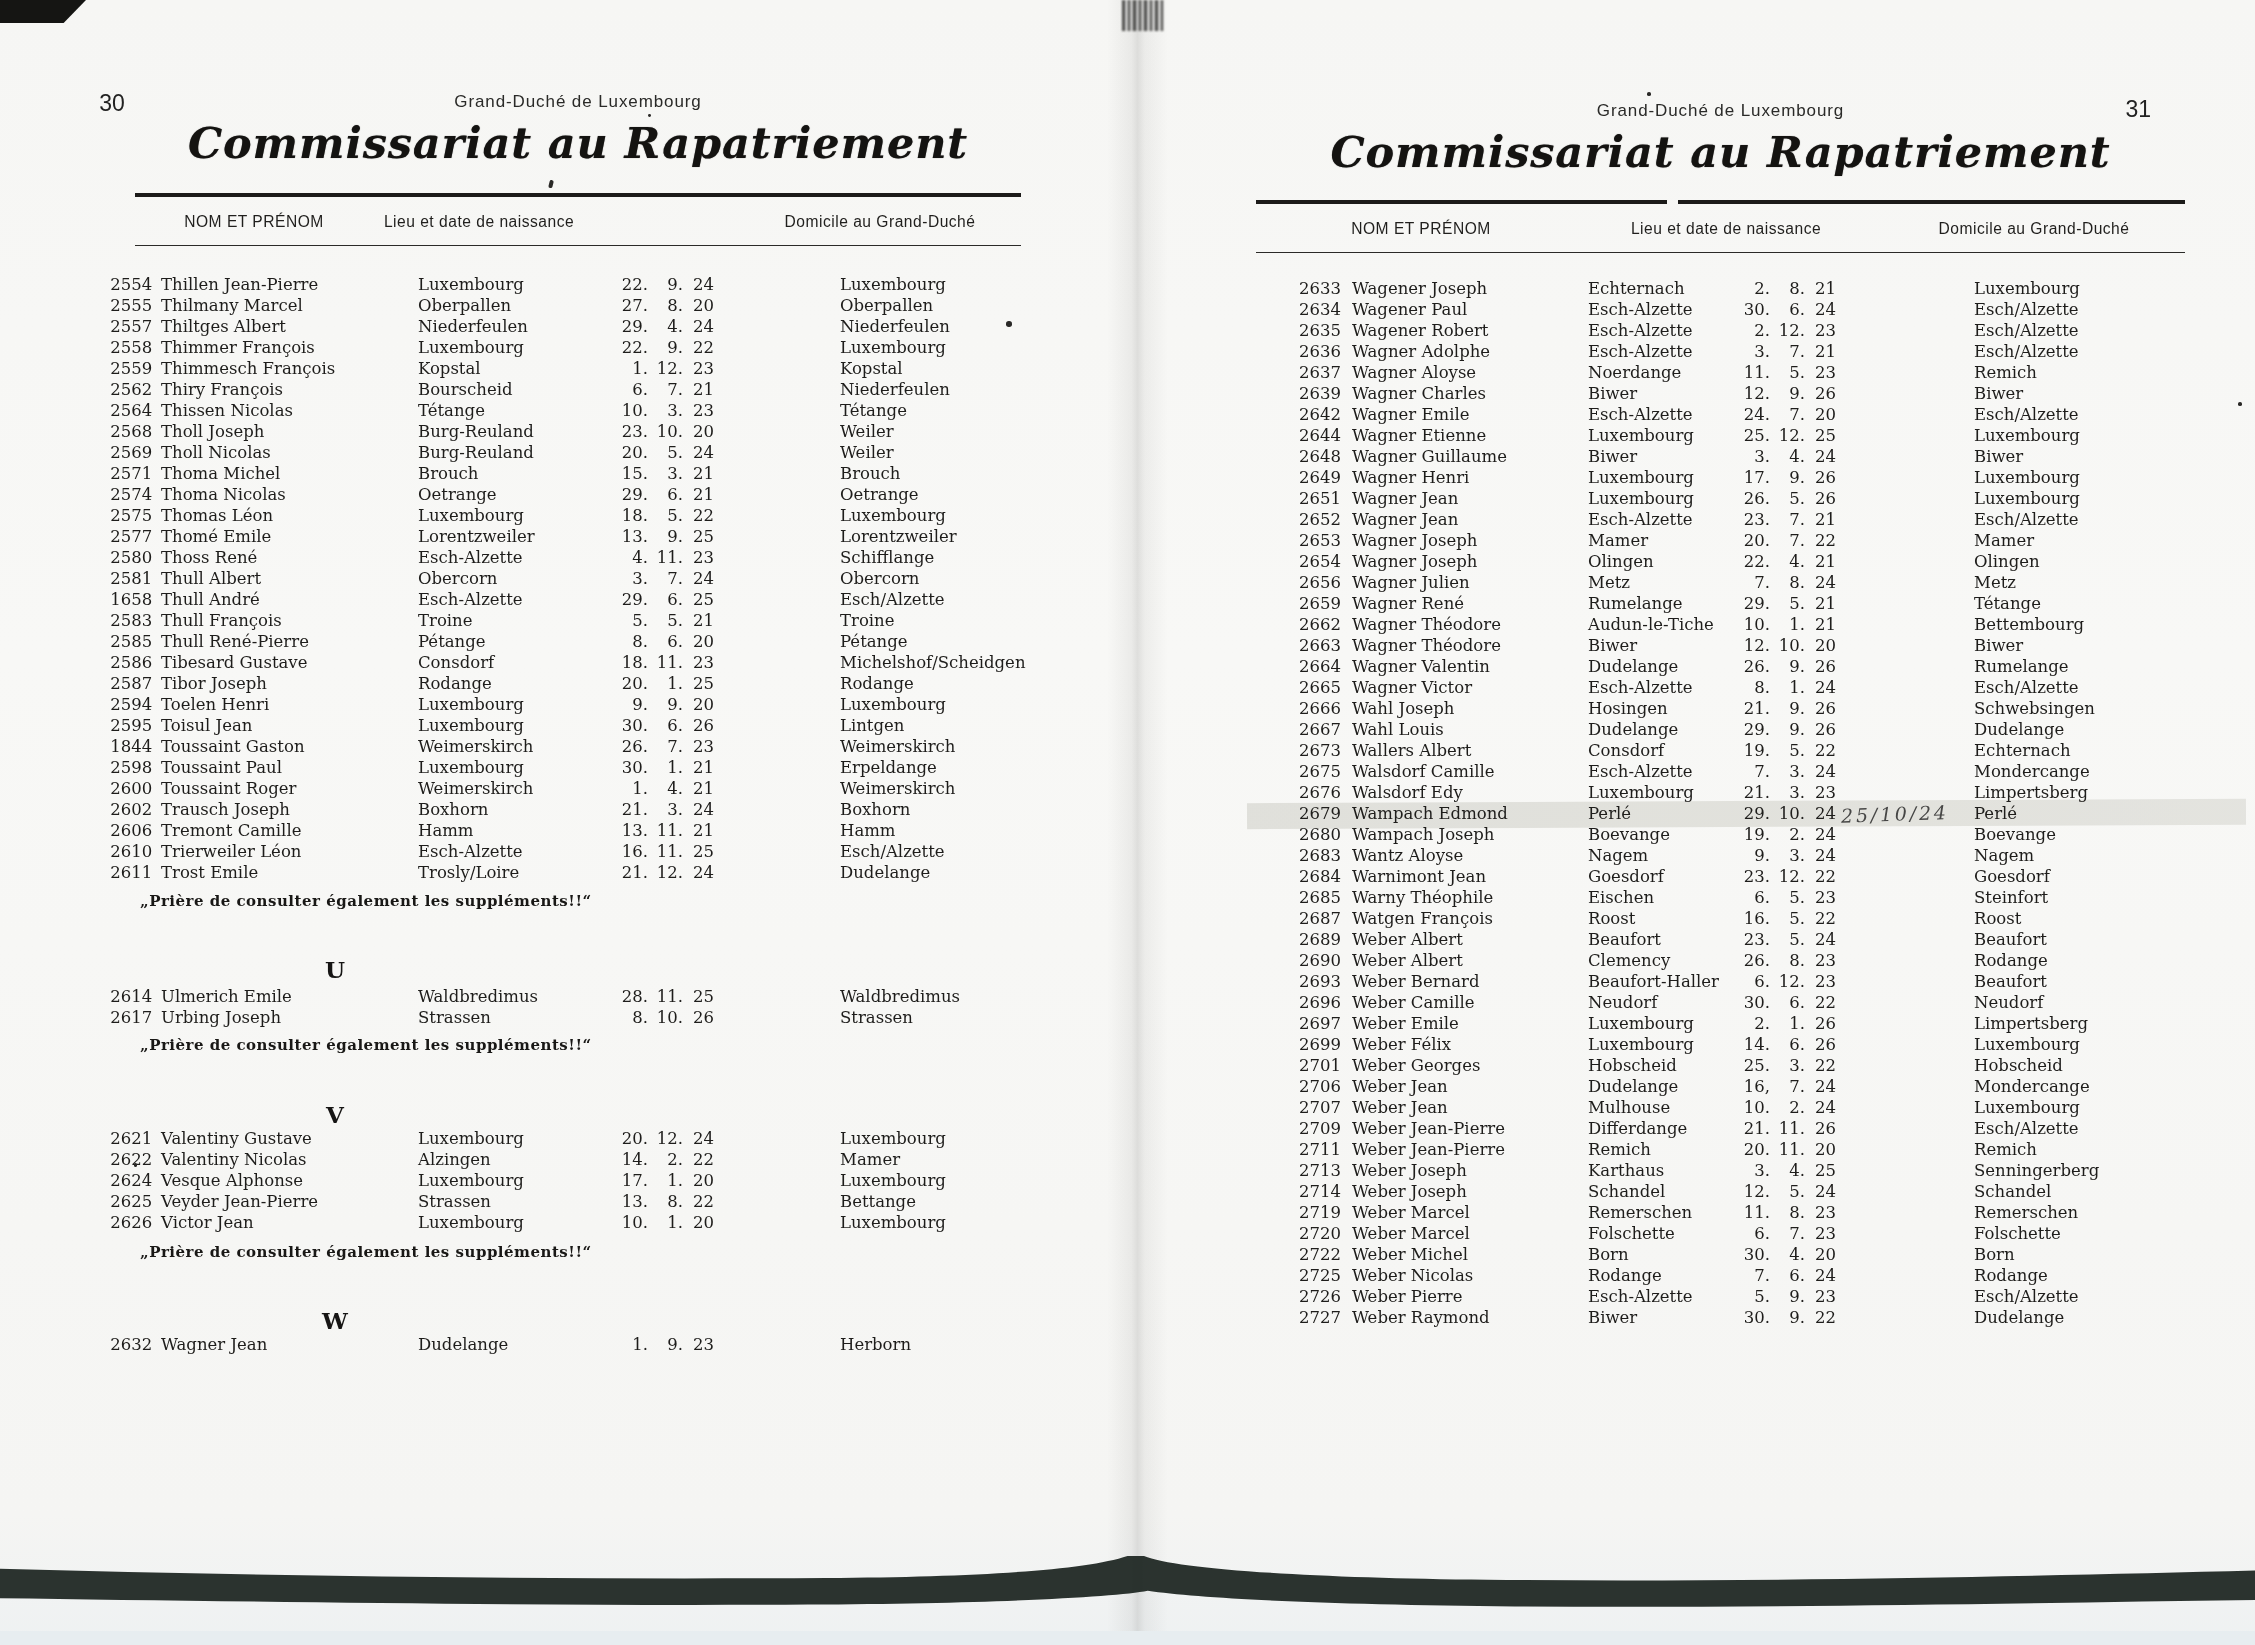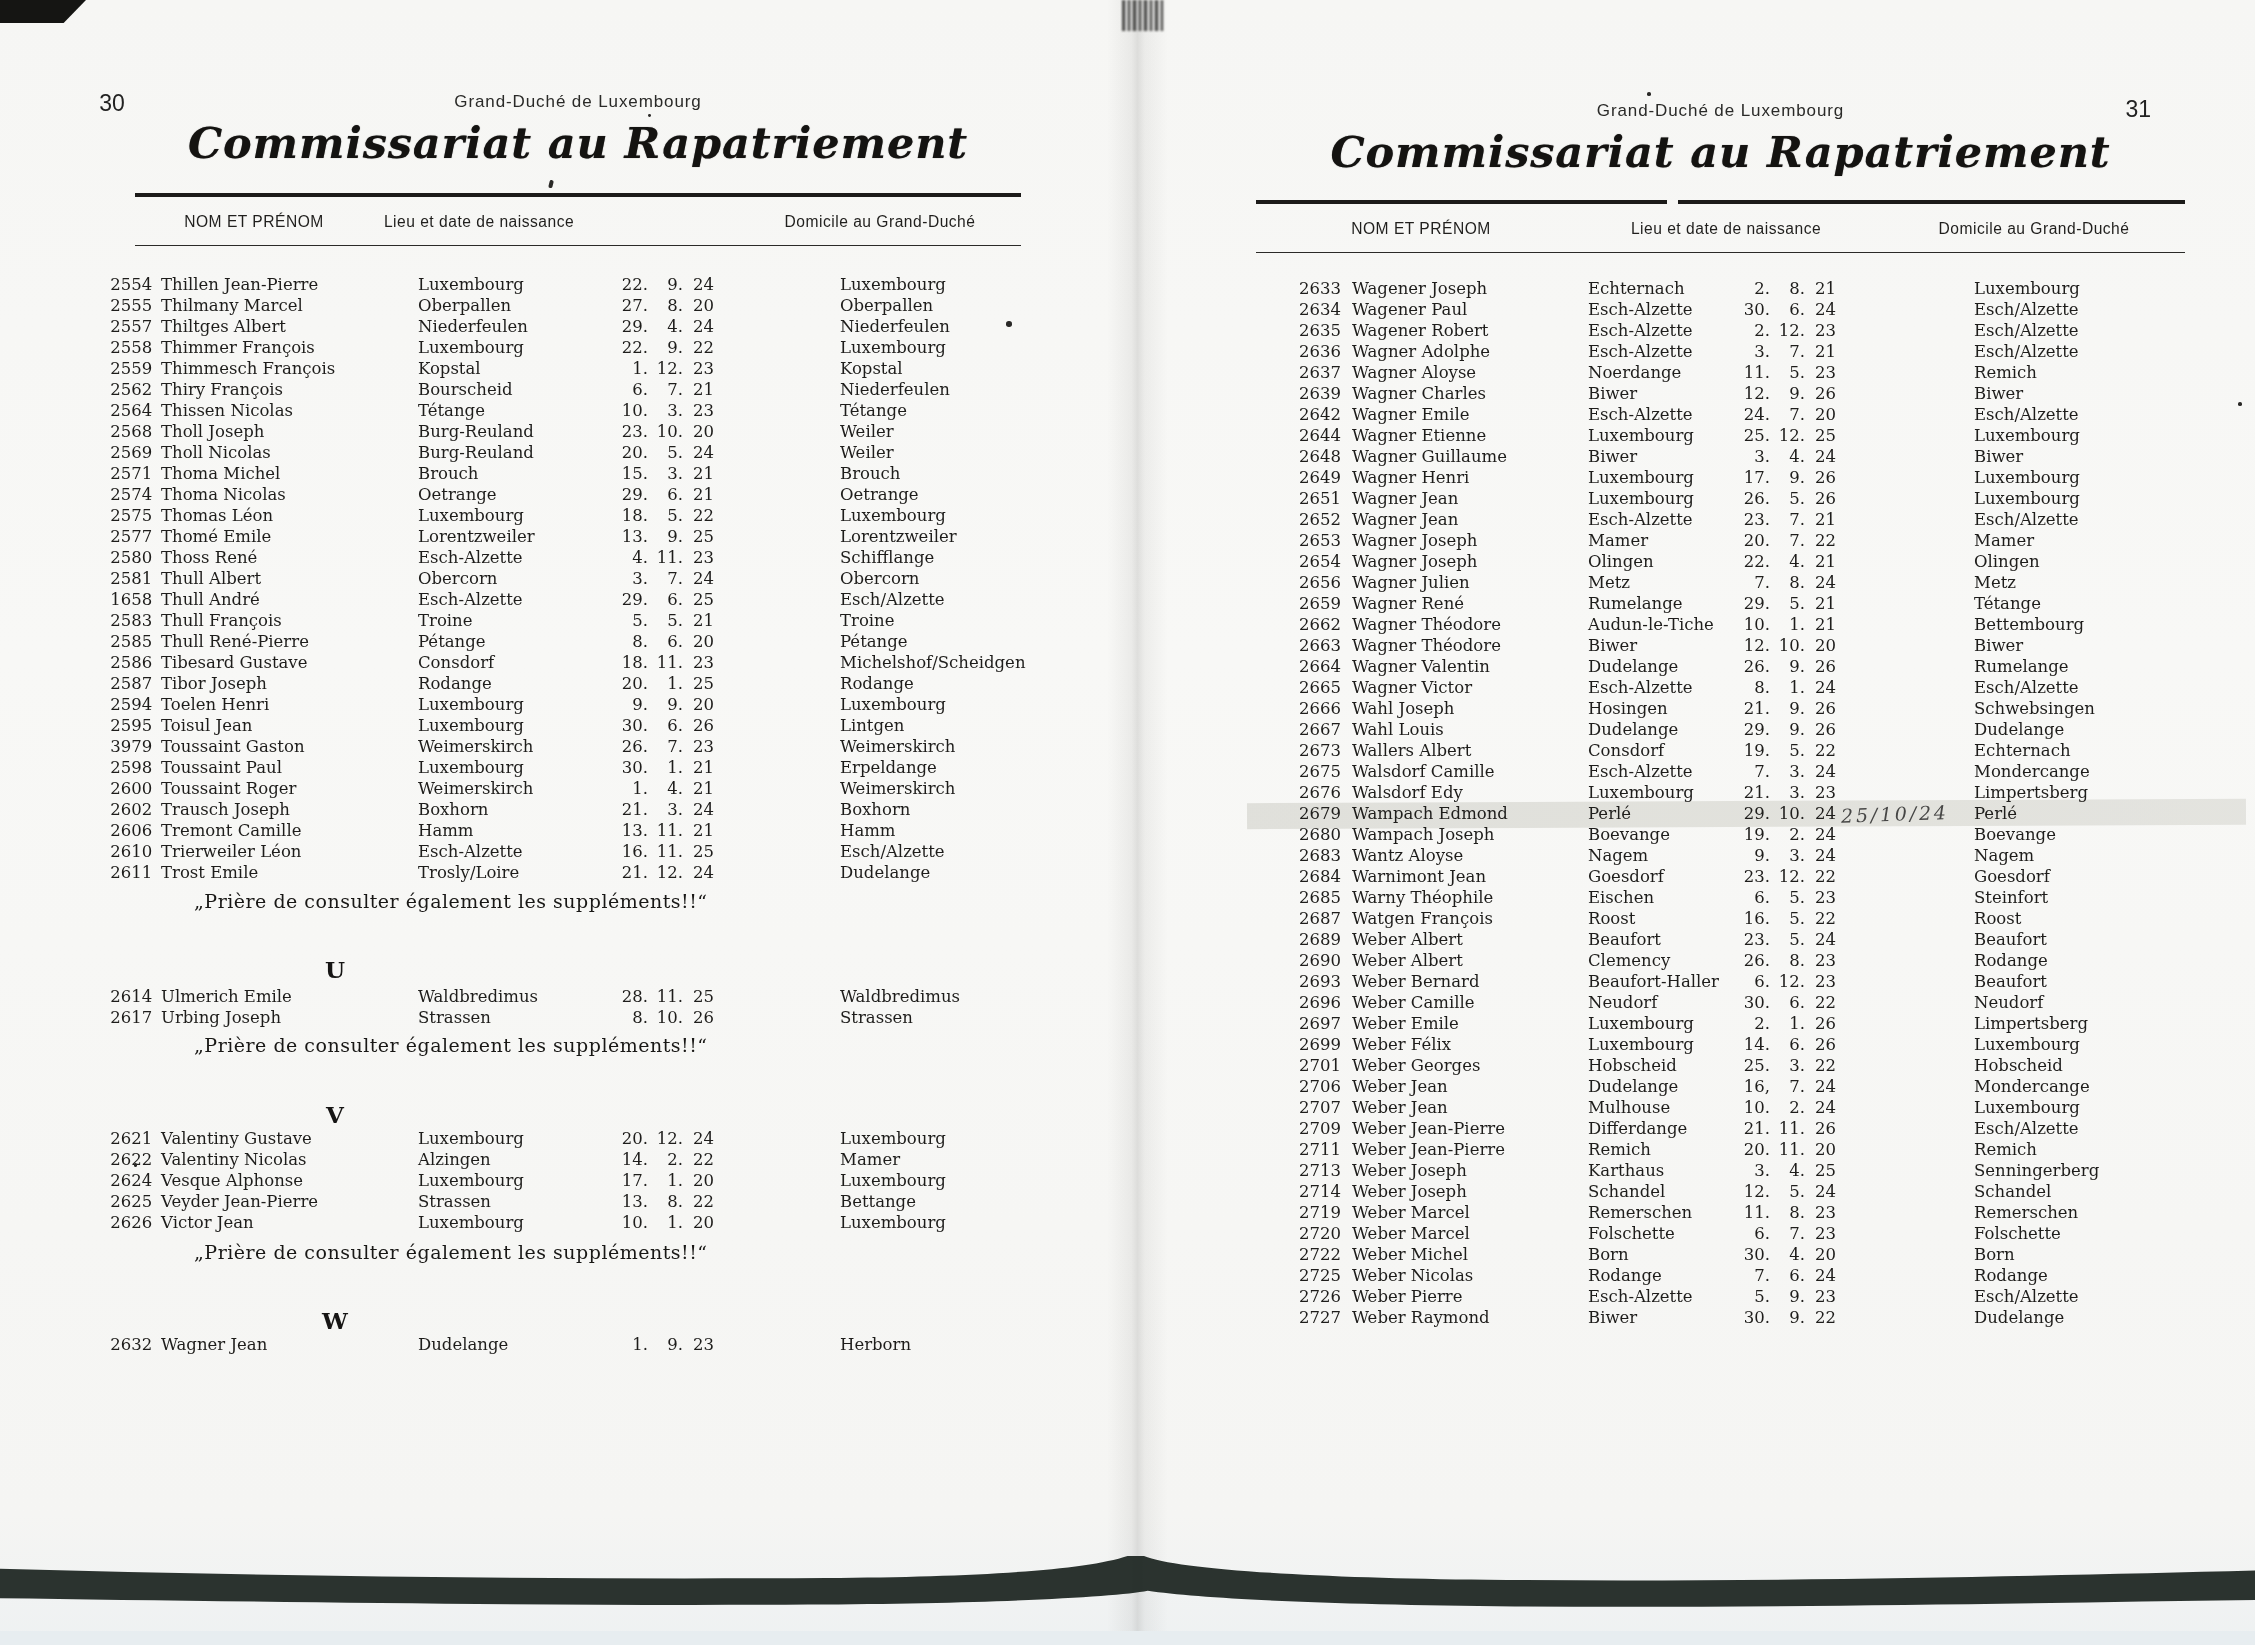--- a/index.html
+++ b/index.html
@@ -59,21 +59,21 @@
   .dt .d{width:33px;} .dt .m{width:35px;} .dt .y{width:31px;}
   .row .dm{left:var(--domi-l);}
 
   .row.highlighted::before{content:"";position:absolute;left:-9.2px;top:-1.8px;width:999px;height:26px;
     background:linear-gradient(90deg,rgba(216,216,210,.75),rgba(222,222,216,.85) 60%,rgba(214,214,208,.6));
     transform:rotate(-.25deg);z-index:-1;}
   .handwriting{display:none;position:absolute;left:585px;top:-2.8px;width:156px;
     font-style:italic;font-size:19px;letter-spacing:2.8px;color:#2b2b2b;
     transform:rotate(-2deg);opacity:.85;}
 
-  .note{margin-left:102px;height:22px;line-height:22px;font-size:19px;font-weight:normal;
+  .note{margin-left:48px;height:22px;line-height:22px;font-size:15px;font-weight:bold;
     letter-spacing:0.5px;color:#191816;white-space:nowrap;}
   .note1{margin-top:7.3px;} .note2{margin-top:6.4px;} .note3{margin-top:7.3px;}
   .letter{margin-left:211px;width:64px;height:27.5px;line-height:27.5px;text-align:center;
     font-size:23px;font-weight:bold;color:#161514;}
   .letterU{margin-top:44px;} .letterV{margin-top:45px;} .letterW{margin-top:44px;}
   .g2{margin-top:1.8px;}
 
   
   .gutter-shadow{position:absolute;left:1107px;top:0;width:61px;height:1646px;z-index:2;pointer-events:none;
     background:linear-gradient(90deg,rgba(60,60,58,0) 0%,rgba(60,60,58,.07) 40%,rgba(40,40,38,.12) 50%,rgba(60,60,58,.06) 62%,rgba(60,60,58,0) 100%);}
@@ -271,21 +271,21 @@
   </div>
         <div class="row">
     <span class="num">2595</span>
     <span class="nm">Toisul Jean</span>
     <span class="bp">Luxembourg</span>
     <span class="dt"><i class="d">30.</i><i class="m">6.</i><i class="y">26</i></span>
     <span class="dm">Lintgen</span>
 
   </div>
         <div class="row">
-    <span class="num">3979</span>
+    <span class="num">1844</span>
     <span class="nm">Toussaint Gaston</span>
     <span class="bp">Weimerskirch</span>
     <span class="dt"><i class="d">26.</i><i class="m">7.</i><i class="y">23</i></span>
     <span class="dm">Weimerskirch</span>
 
   </div>
         <div class="row">
     <span class="num">2598</span>
     <span class="nm">Toussaint Paul</span>
     <span class="bp">Luxembourg</span>

